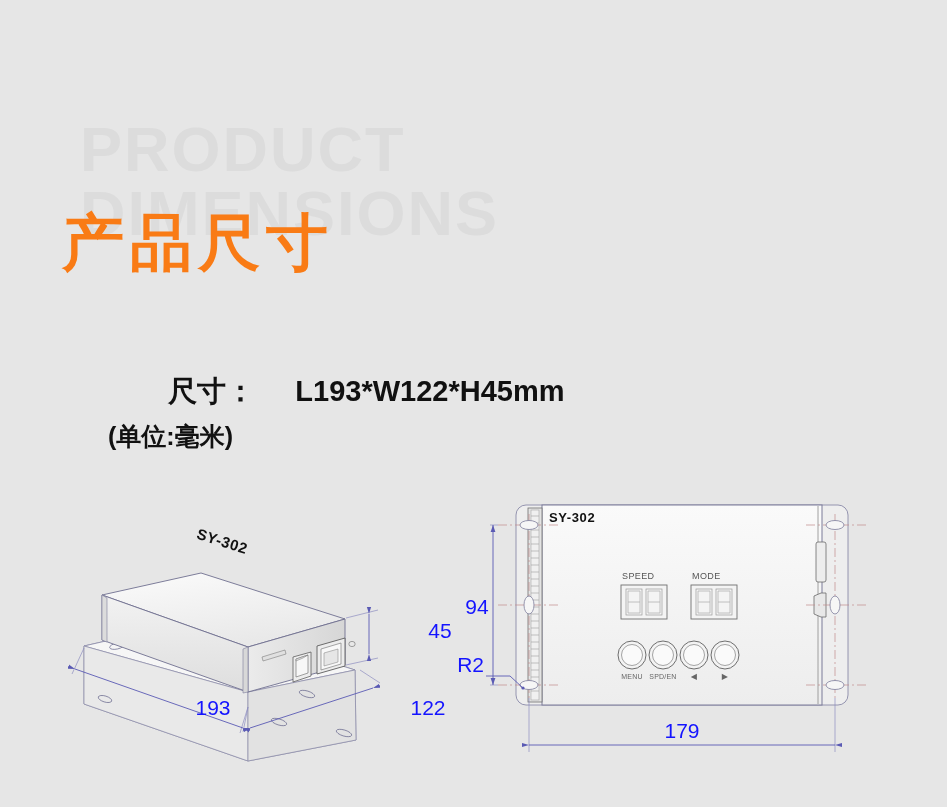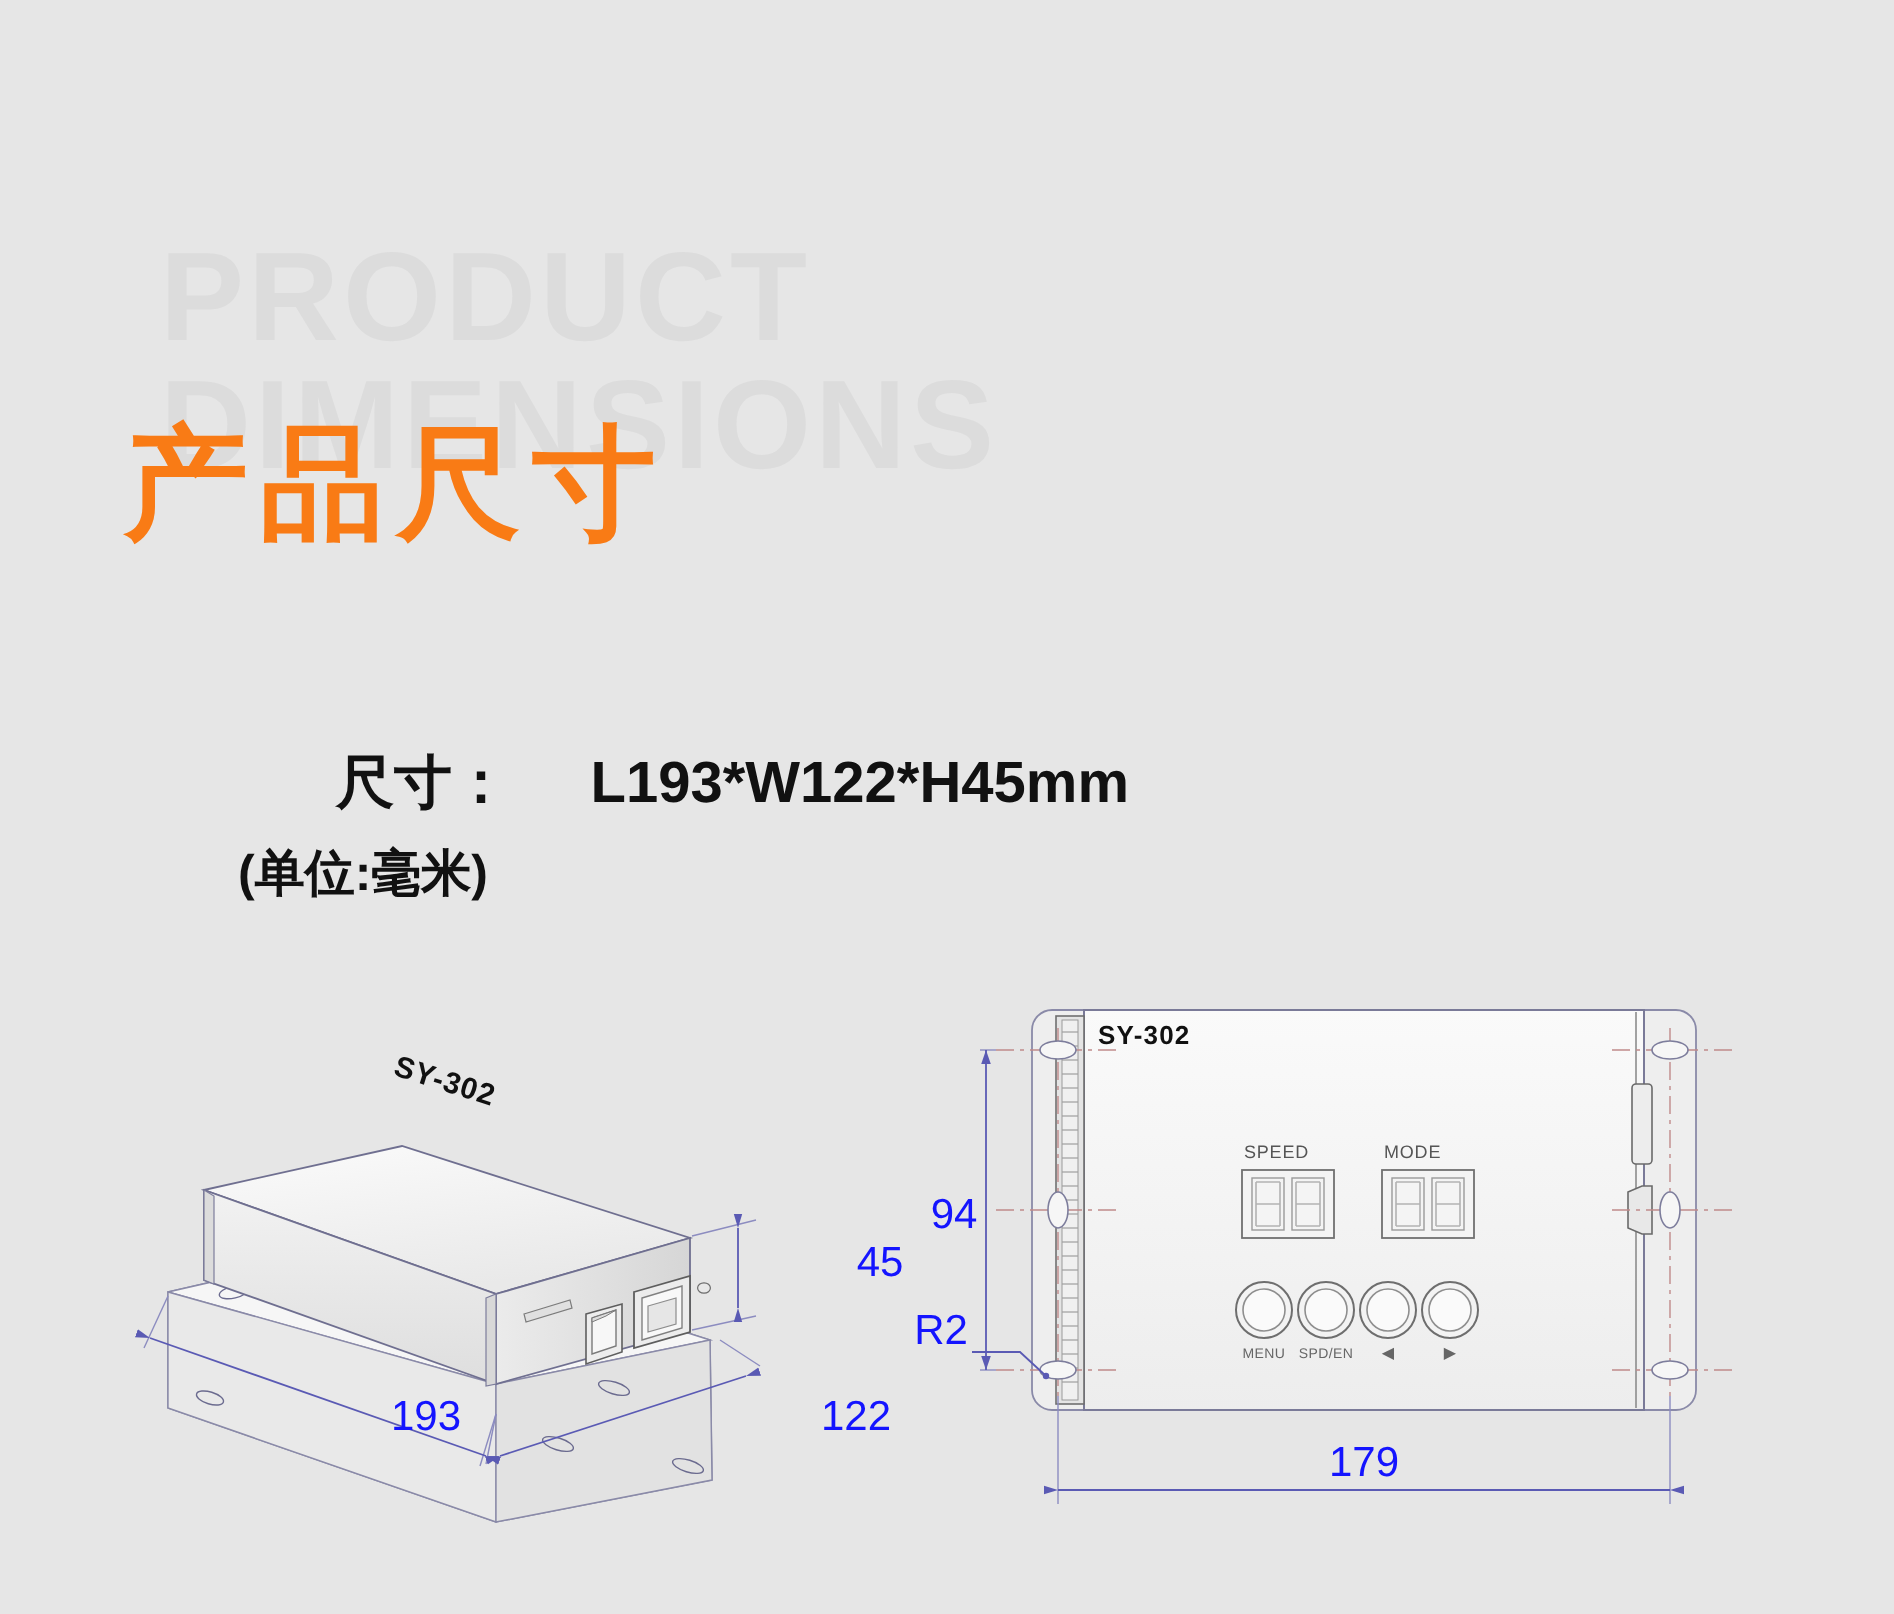--- a/index.html
+++ b/index.html
@@ -70,21 +70,21 @@
     position: absolute;
     left: 168px;
     top: 0;
     font-size: 29px;
     font-weight: bold;
     color: #111;
     white-space: pre;
   }
   #spec-line2 {
     position: absolute;
-    left: 119px;
+    left: 108px;
     top: 48px;
     font-size: 25px;
     font-weight: bold;
     color: #111;
     white-space: nowrap;
   }
 
   
   #drawing-area {
     position: absolute;

